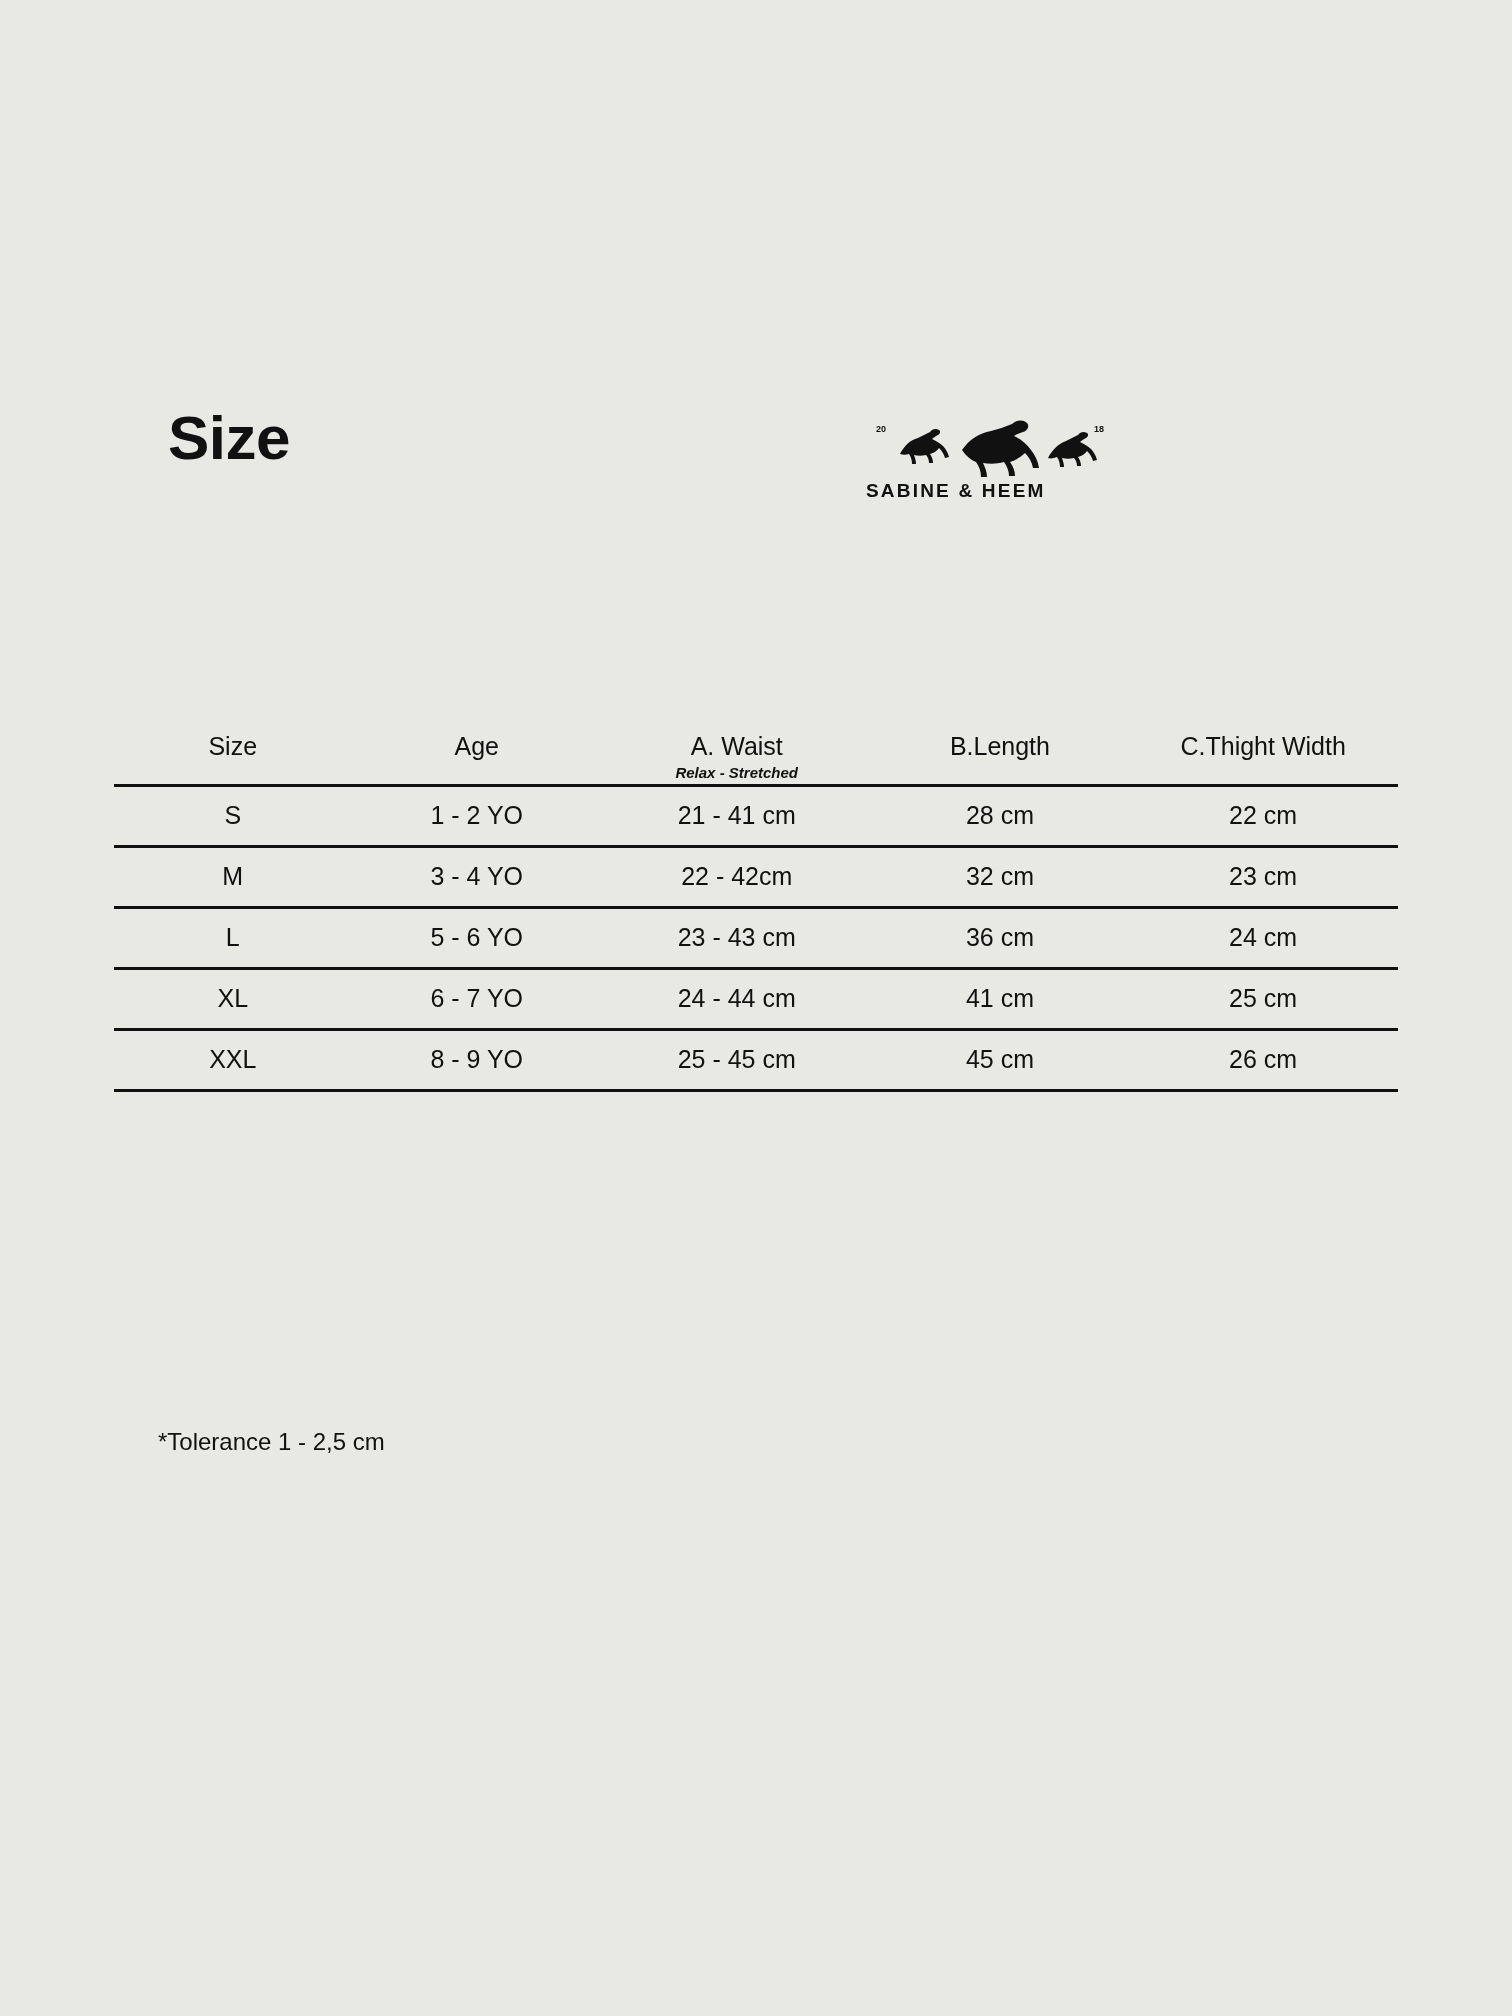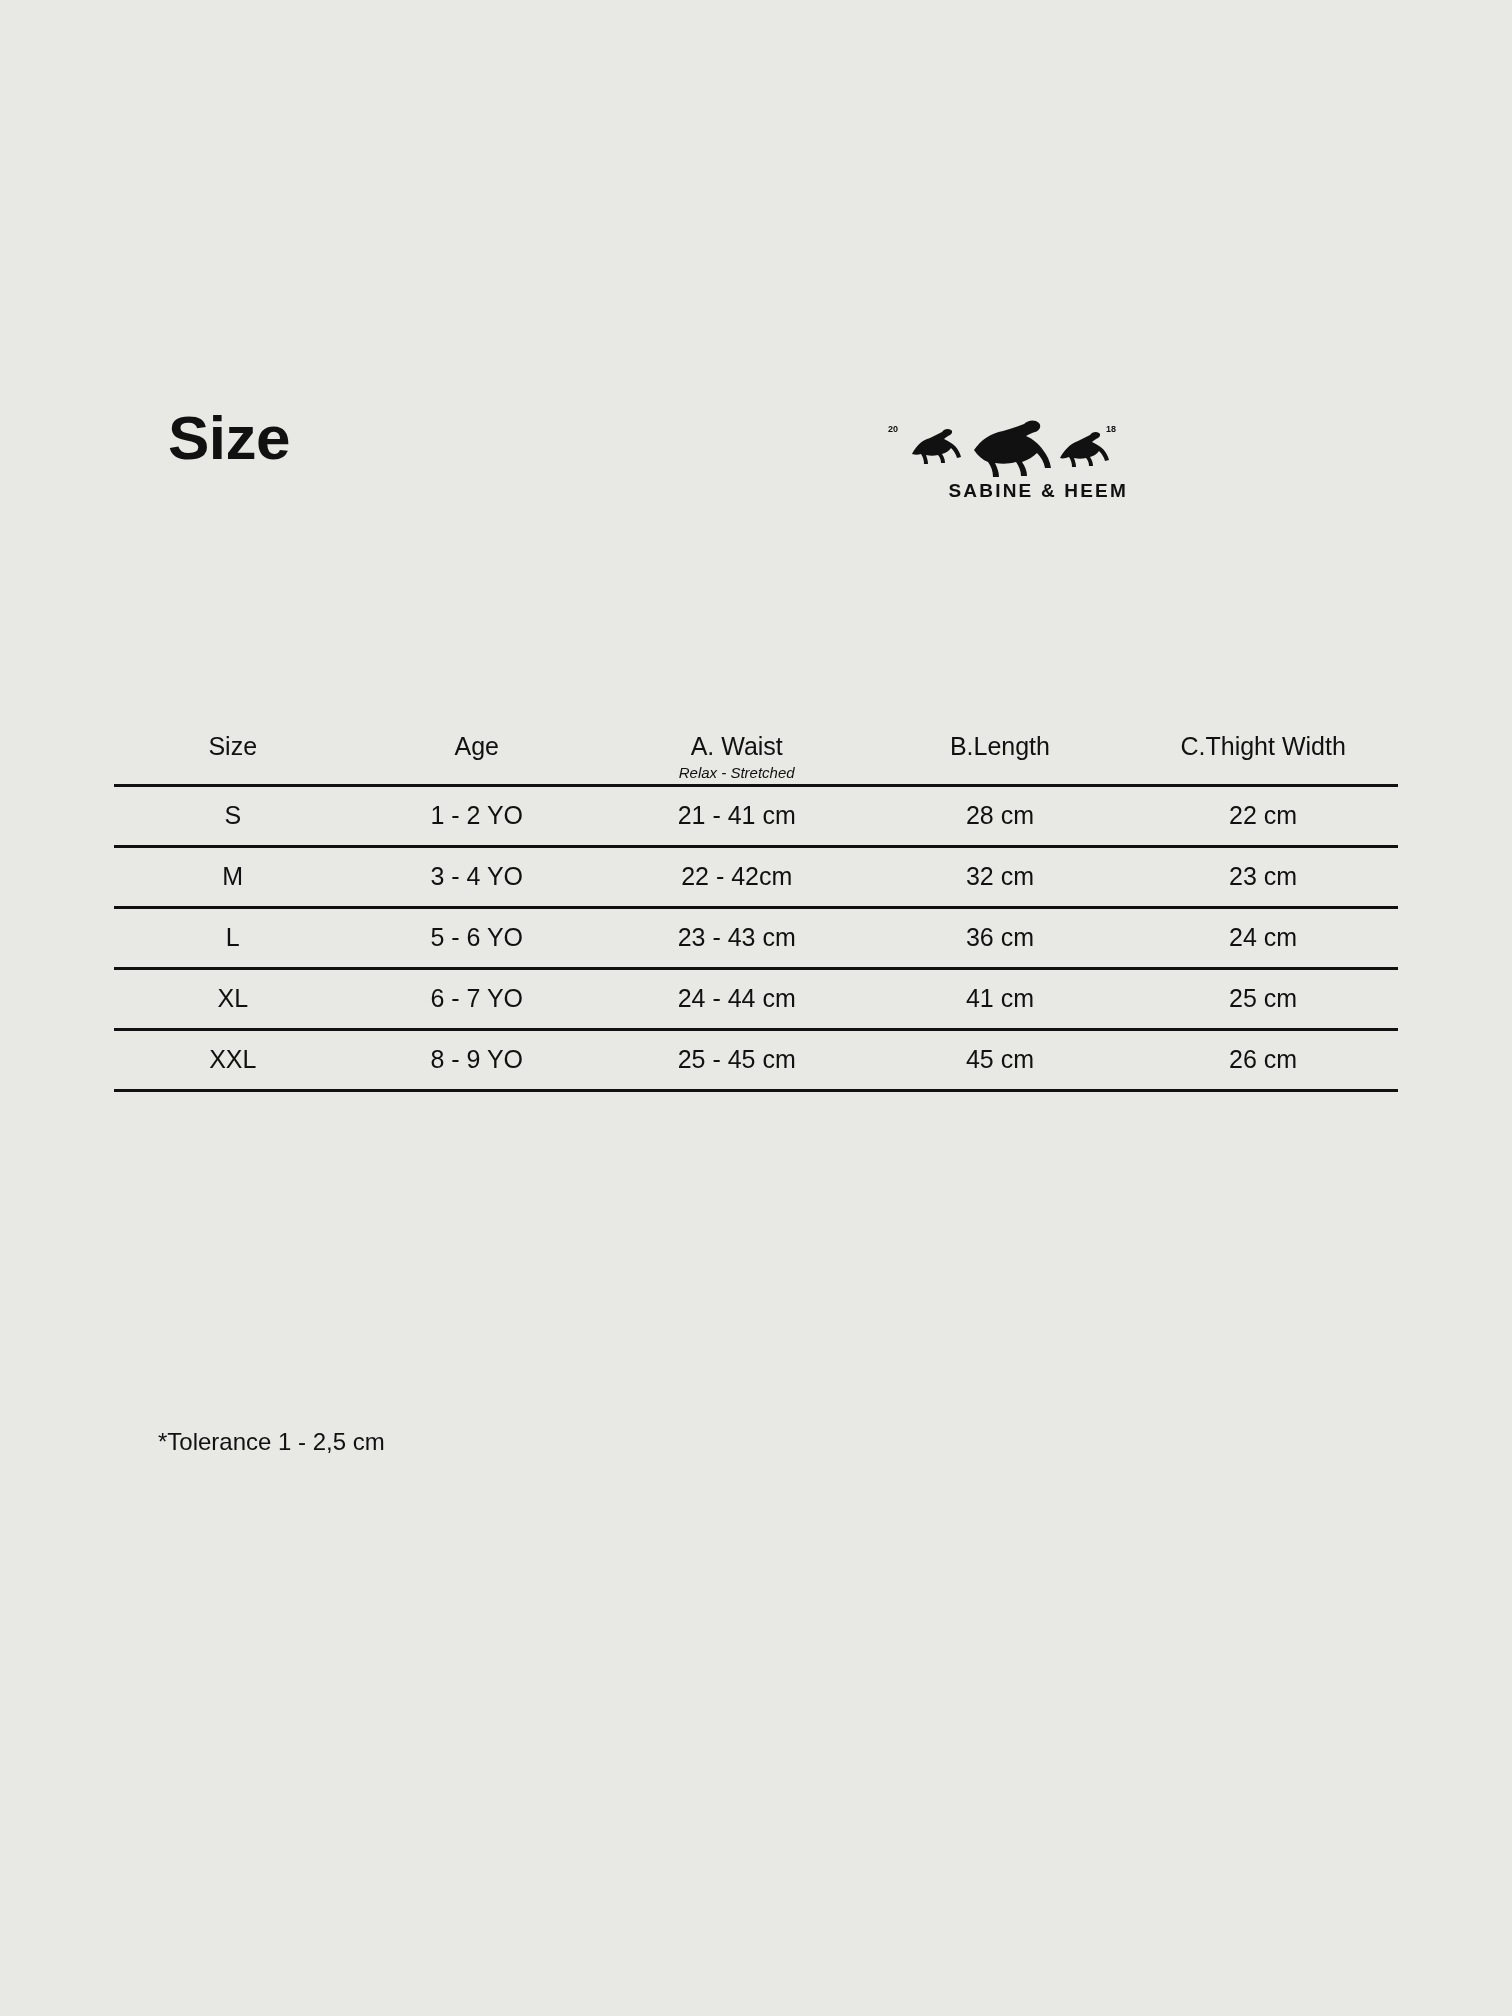--- a/index.html
+++ b/index.html
@@ -30,24 +30,24 @@
     font-size: 62px;
     font-weight: bold;
     line-height: 1.22;
     letter-spacing: -0.5px;
   }
   .title-line { display: block; }
 
   
   .brand {
     position: absolute;
-    right: 160px;
+    right: 172px;
     top: 410px;
     width: 250px;
-    text-align: right;
+    text-align: left;
   }
   .brand-mark {
     display: block;
     width: 250px;
     height: 70px;
   }
   .brand-name {
     display: block;
     font-size: 19px;
     font-weight: bold;
@@ -81,21 +81,21 @@
     vertical-align: top;
   }
   thead tr.header-row th {
     padding-top: 4px;
     padding-bottom: 2px;
   }
   .sub-label {
     display: block;
     font-size: 15px;
     font-style: italic;
-    font-weight: normal;
+    font-weight: bold;
     margin-top: 4px;
     line-height: 1.1;
   }
   .sub-spacer { display: block; height: 19px; }
 
   thead tr.header-row {
     border-bottom: 3px solid #111;
   }
   tbody tr {
     border-bottom: 3px solid #111;

